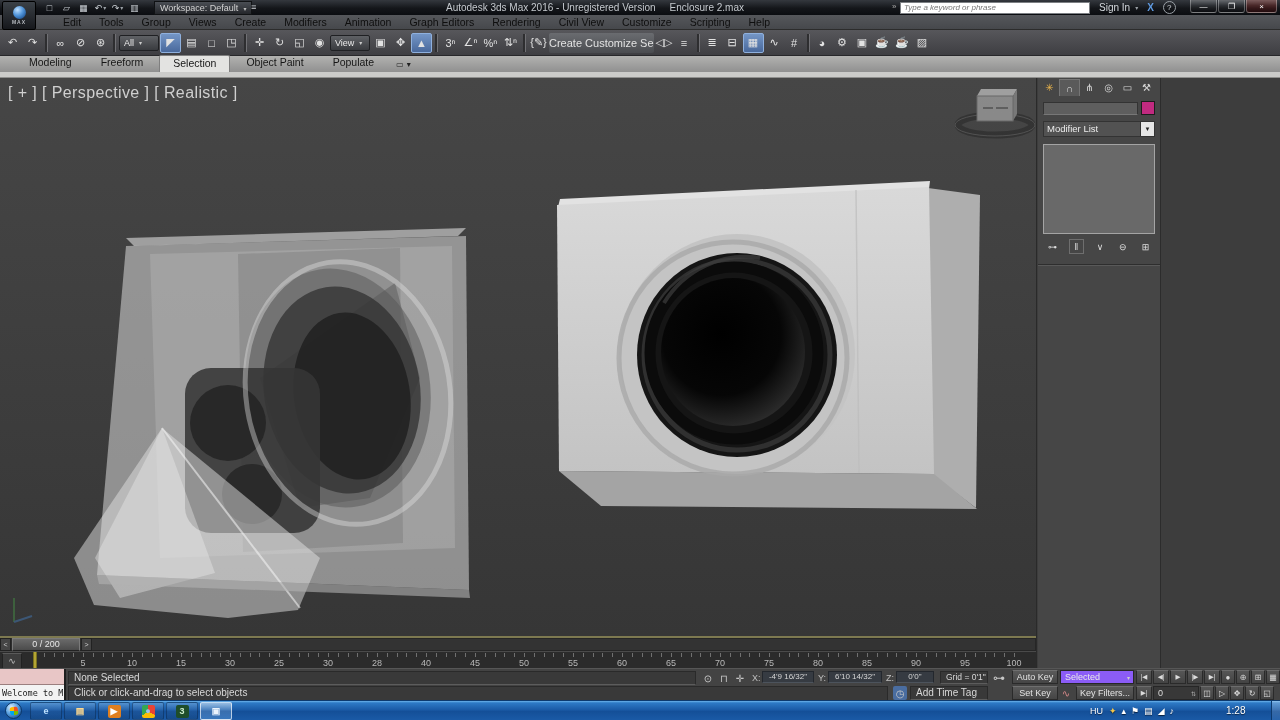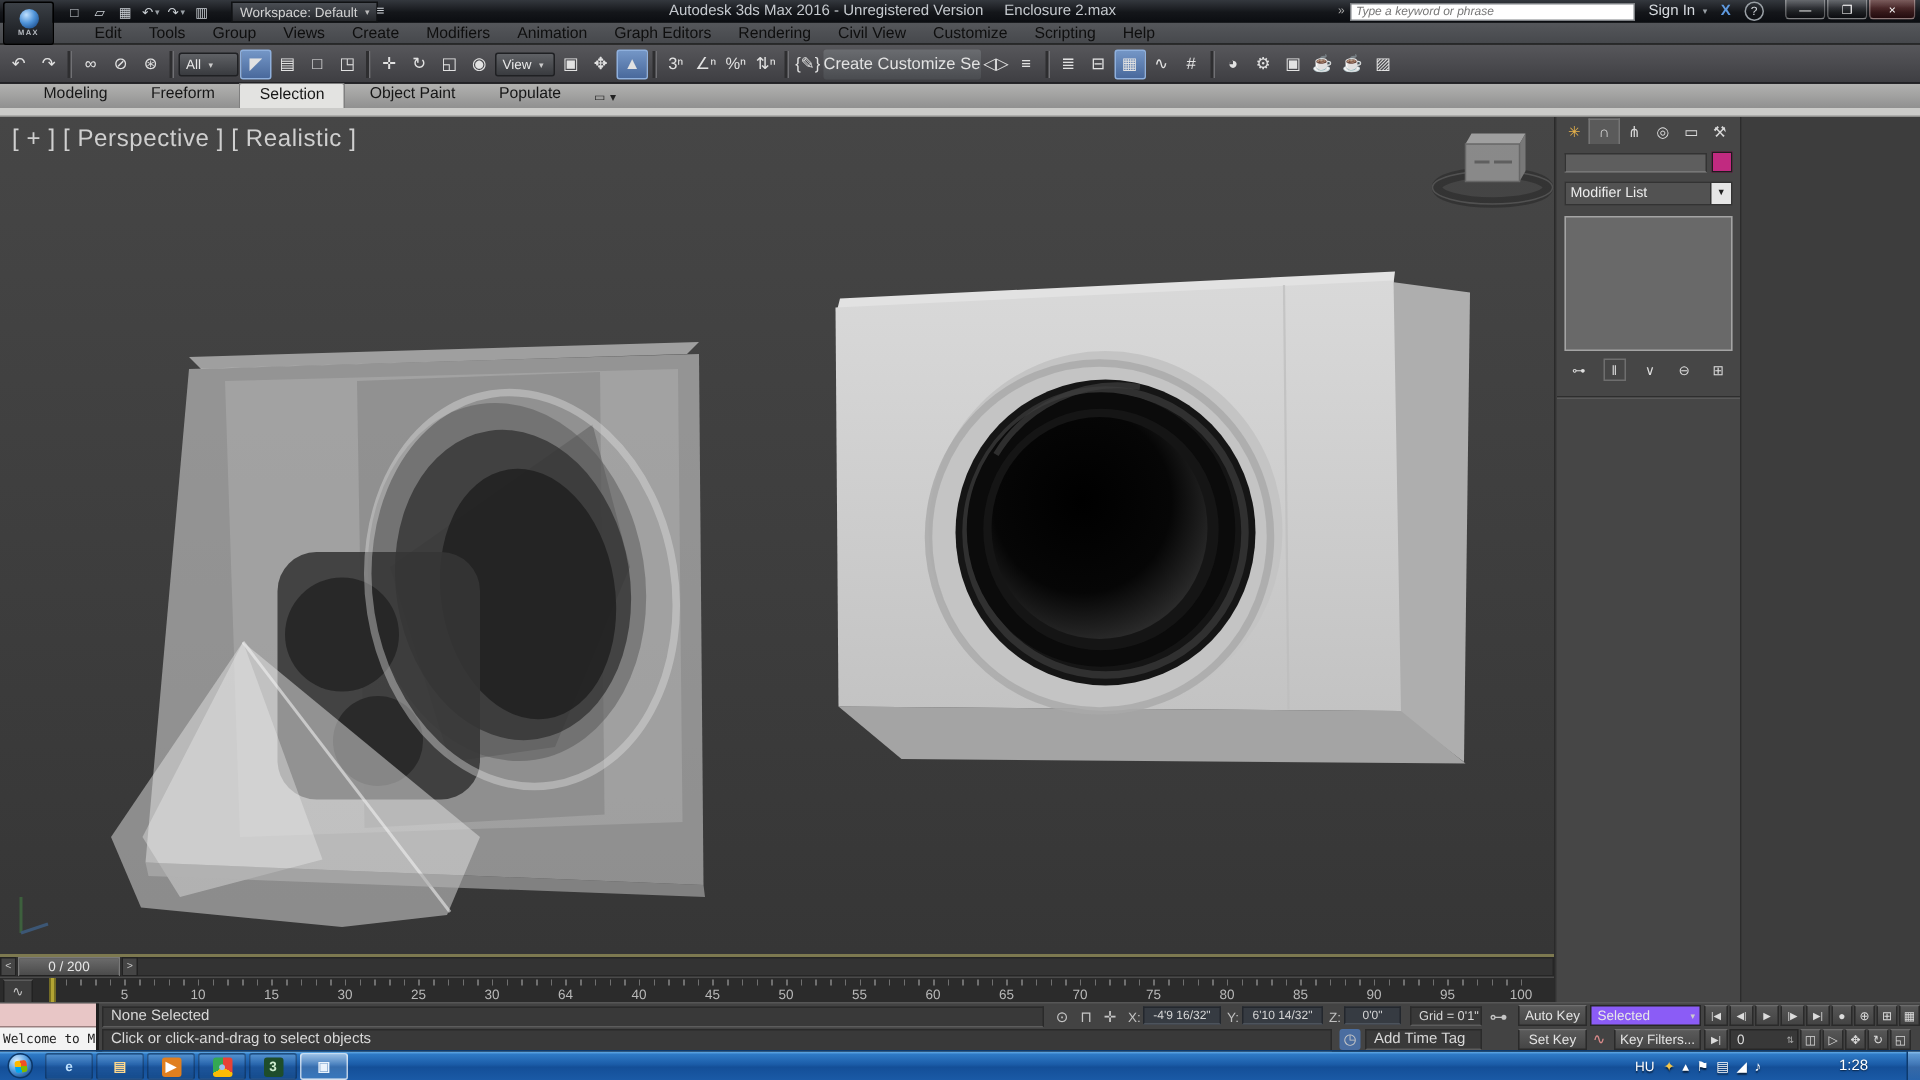--- a/index.html
+++ b/index.html
@@ -545,21 +545,21 @@
       <span>
         <i style="font-style:normal">30</i>
       </span>
       <span>
         <i style="font-style:normal">25</i>
       </span>
       <span>
         <i style="font-style:normal">30</i>
       </span>
       <span>
-        <i style="font-style:normal">64</i>
+        <i style="font-style:normal">28</i>
       </span>
       <span>
         <i style="font-style:normal">40</i>
       </span>
       <span>
         <i style="font-style:normal">45</i>
       </span>
       <span>
         <i style="font-style:normal">50</i>
       </span>

